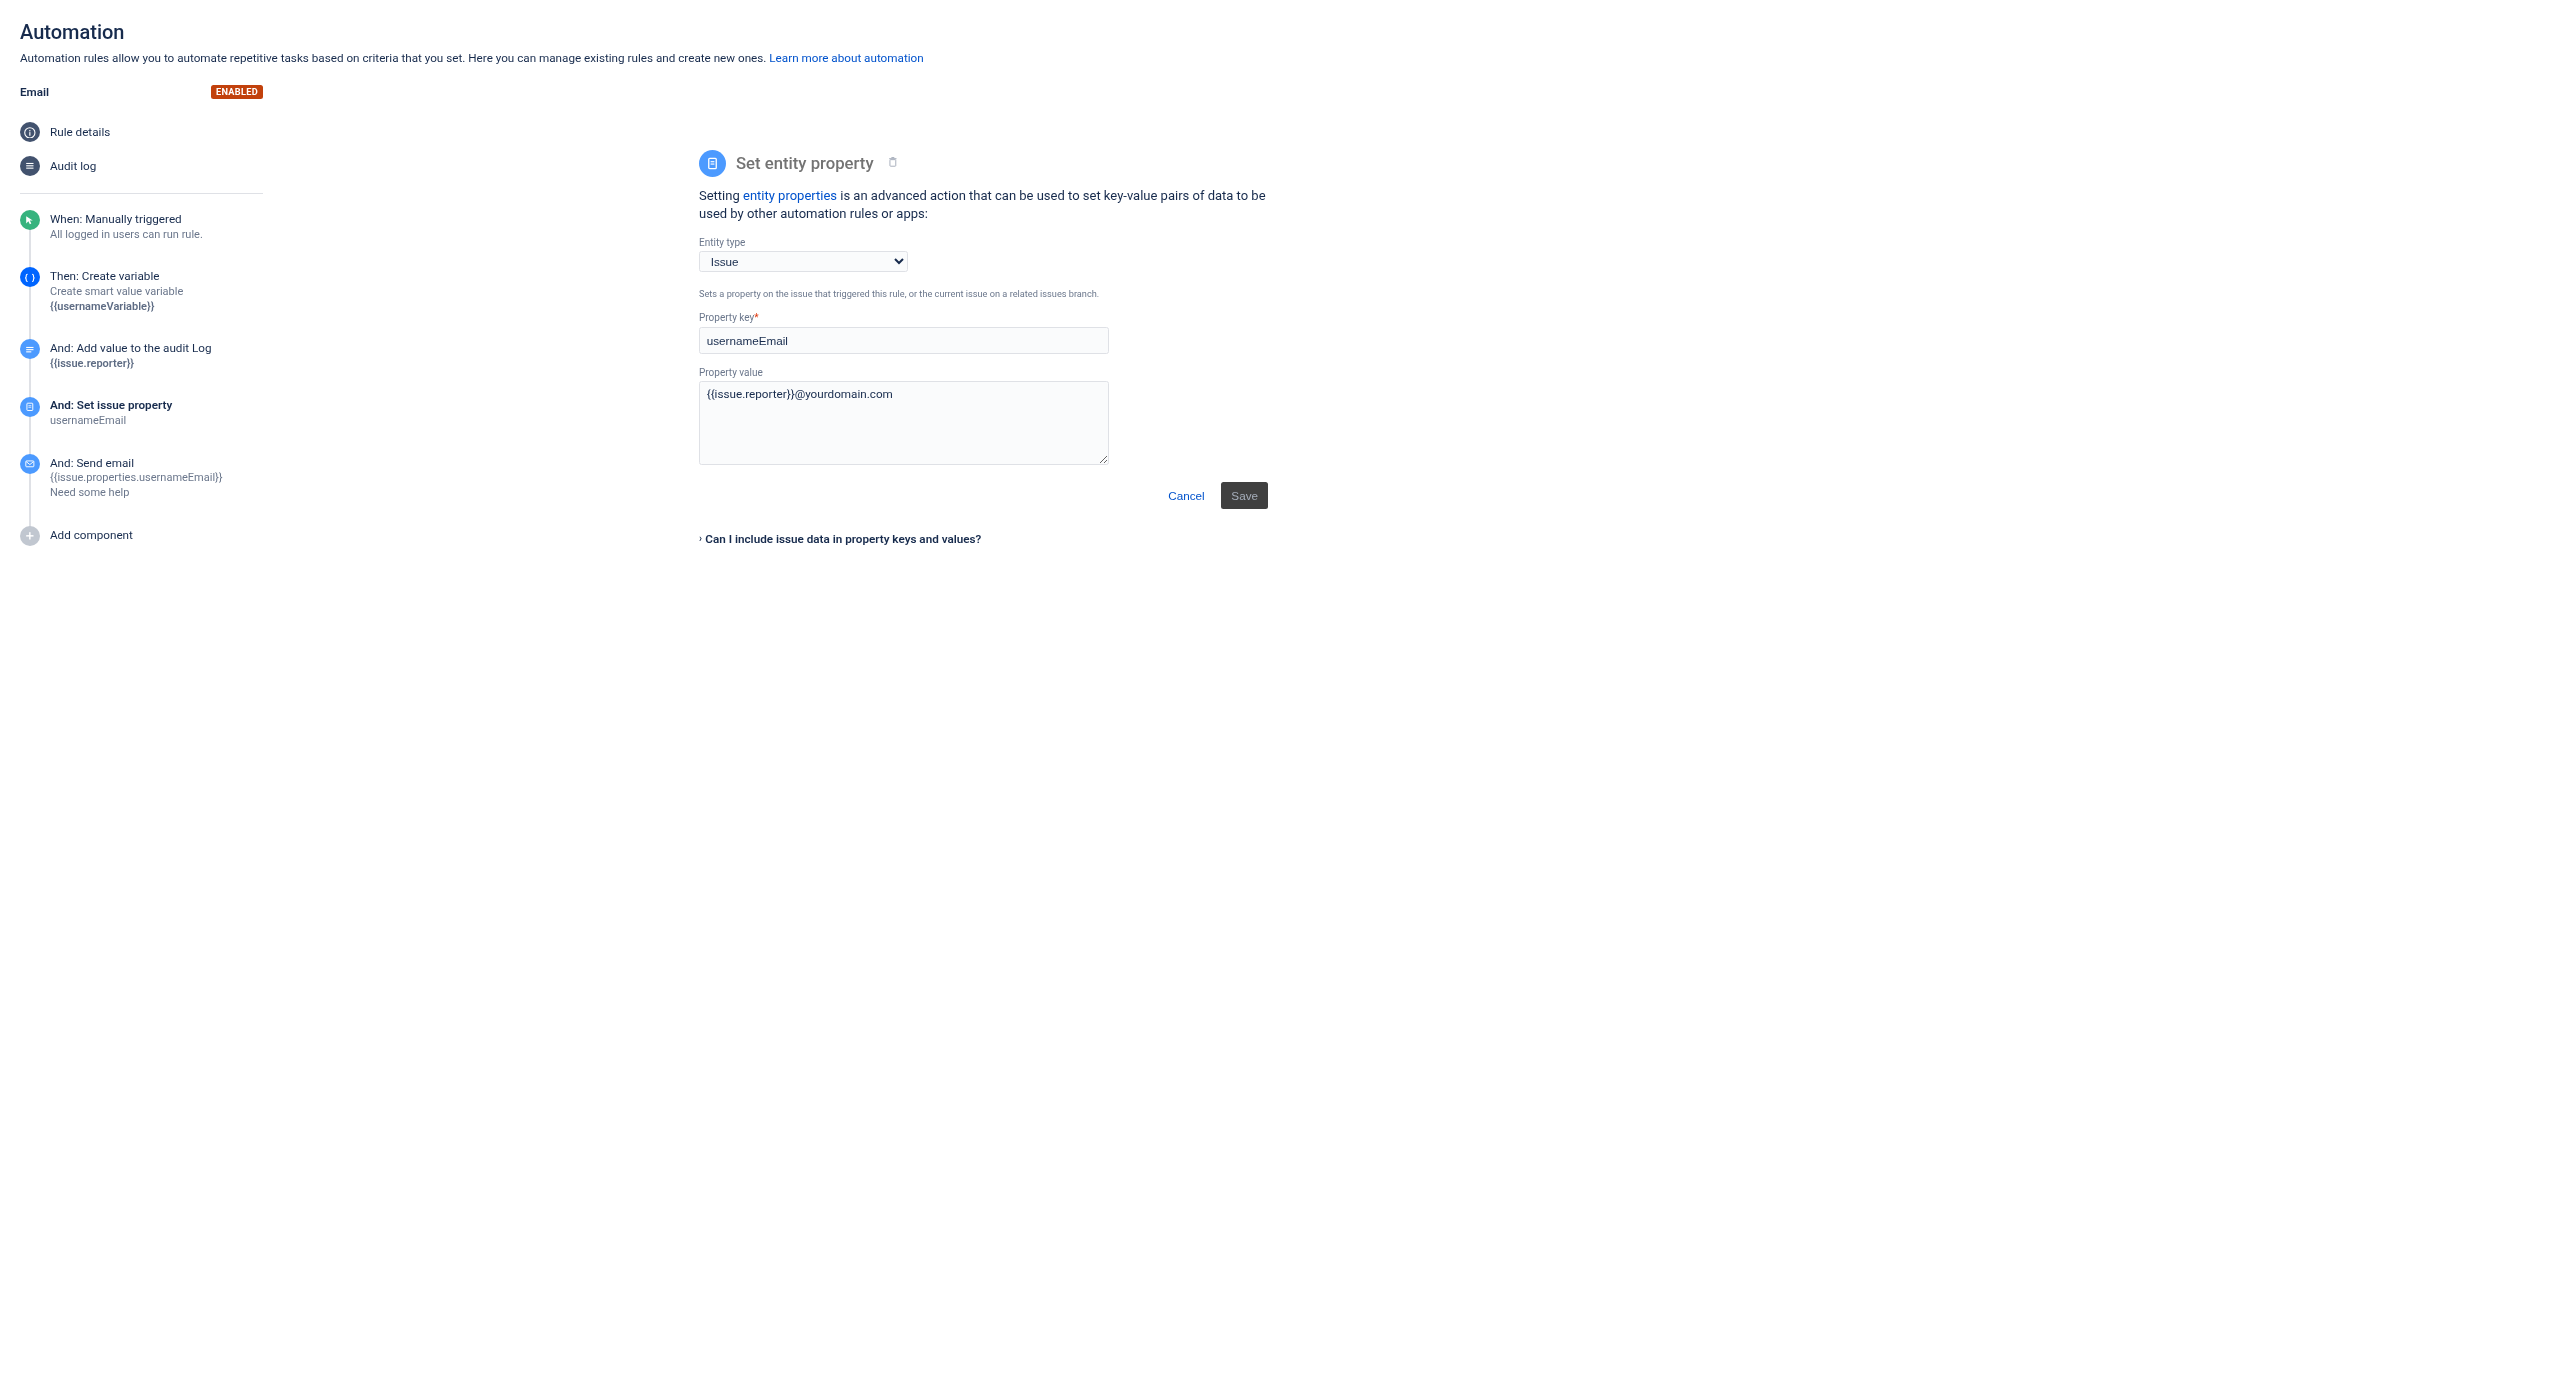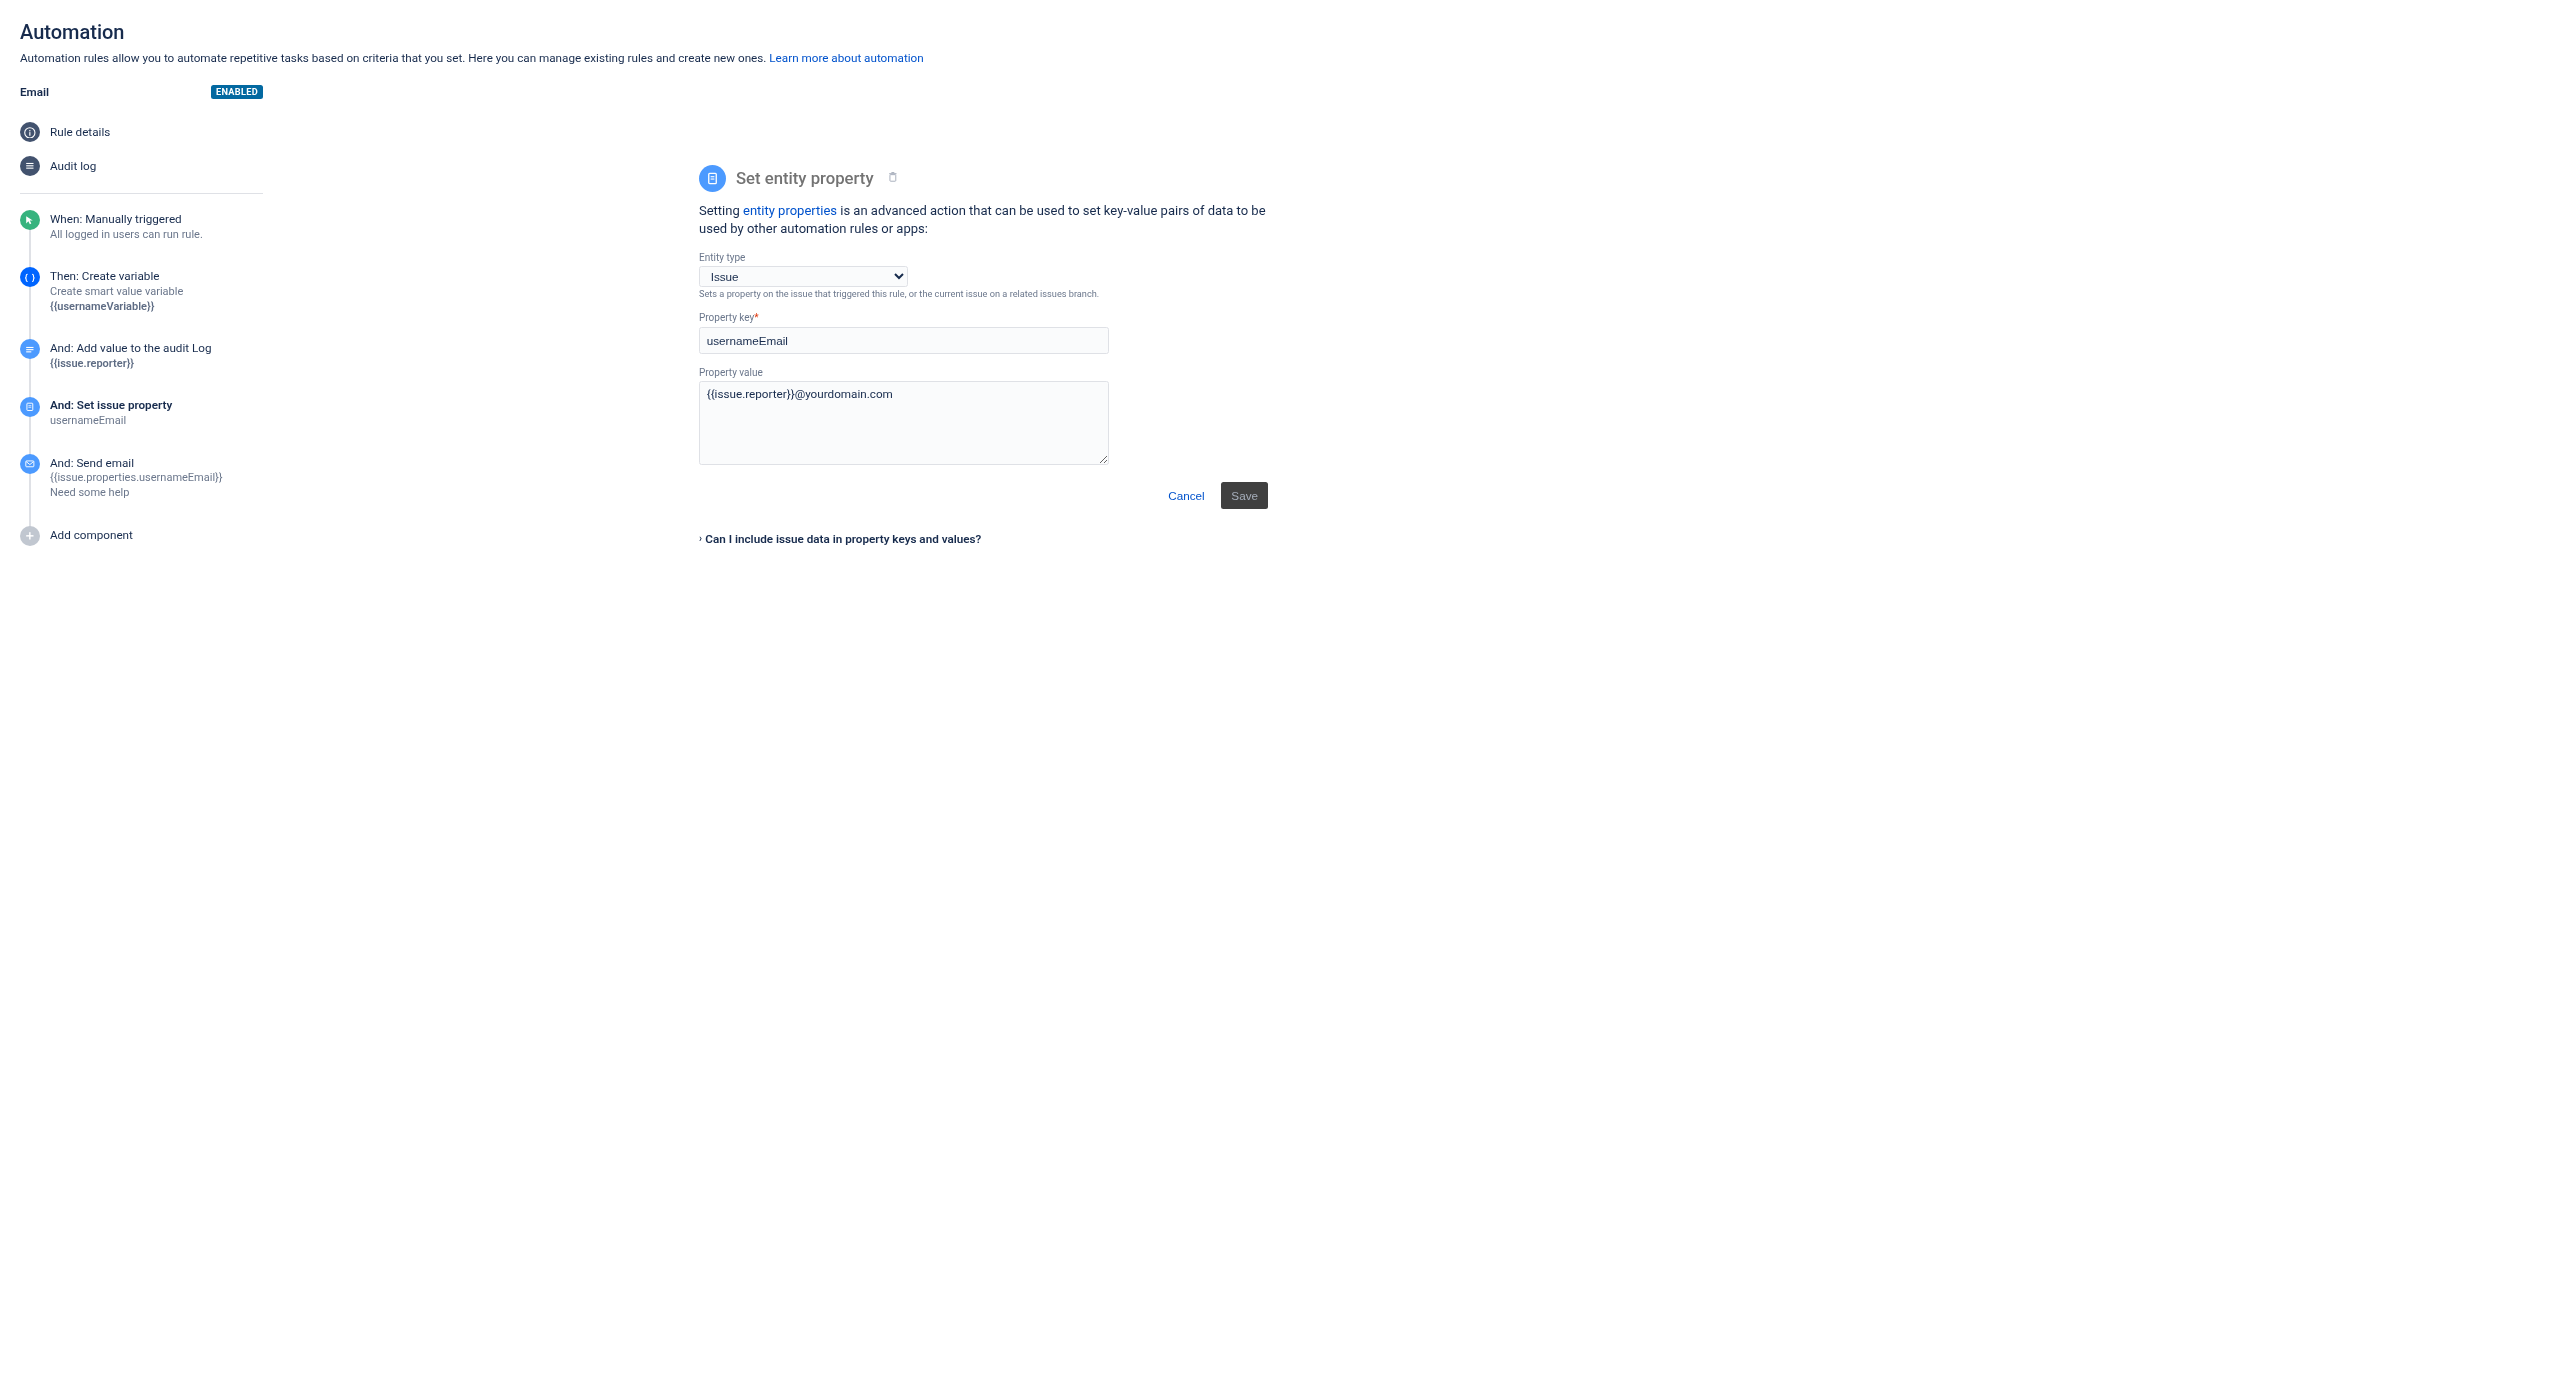--- a/index.html
+++ b/index.html
@@ -15,21 +15,21 @@
   .page-desc { font-size: 11.7px; color: #172B4D; margin-bottom: 20px; }
   .page-desc a { color: #0052CC; text-decoration: none; }
 
   .columns { display: flex; gap: 33px; align-items: flex-end; }
   .left-col { width: 243px; flex-shrink: 0; }
   .mid-col { flex: 1; min-width: 0; }
   .right-col { width: 569px; flex-shrink: 0; }
 
   .rule-header { display: flex; align-items: center; justify-content: space-between; margin-bottom: 16.7px; }
   .rule-name { font-weight: 600; font-size: 11.7px; }
-  .badge-enabled { background: #0369a1; color: #fff; font-size: 9.2px; font-weight: 700; padding: 1.7px 5px; border-radius: 2.5px; letter-spacing: 0.3px; }
+  .badge-enabled { background: #c2410c; color: #fff; font-size: 9.2px; font-weight: 700; padding: 1.7px 5px; border-radius: 2.5px; letter-spacing: 0.3px; }
 
   .nav-item { display: flex; align-items: center; gap: 10px; padding: 6.7px 0; cursor: pointer; }
   .nav-icon { width: 20px; height: 20px; border-radius: 50%; background: #42526E; display:flex; align-items:center; justify-content:center; flex-shrink:0; }
   .nav-icon svg { width: 11.7px; height: 11.7px; fill: #fff; }
   .nav-label { font-size: 11.7px; color: #172B4D; }
   .nav-divider { border: none; border-top: 0.8px solid #DFE1E6; margin: 10px 0 16.7px; }
 
   .chain { position: relative; }
   .chain-line { position: absolute; left: 9.2px; top: 10px; bottom: 10px; width: 1.7px; background: #DFE1E6; z-index: 0; }
   .step { display: flex; gap: 10px; padding: 0 0 25px 0; position: relative; cursor: pointer; }
@@ -53,21 +53,21 @@
   .panel-title { font-size:16.7px; font-weight:500; color:#737373; }
   .trash-icon { color:#A5ADBA; cursor:pointer; margin-left:3.3px; }
   .trash-icon svg { width:11.7px; height:11.7px; fill:#A5ADBA; }
 
   .panel-desc { font-size:13px; color:#172B4D; margin-bottom:13.4px; line-height:1.4; }
   .panel-desc a { color:#0052CC; text-decoration:none; }
 
   .field { margin-bottom:13.4px; }
   .field-label { font-size:10px; color:#6B778C; margin-bottom:3.3px; display:block; }
   .field-label .req { color:#DE350B; }
-  .field-help { font-size:9.2px; color:#6B778C; margin-top:1px; }
+  .field-help { font-size:9.2px; color:#6B778C; margin-top:16px; }
   select.input { width:209px; height:21px; border:0.8px solid #DFE1E6; border-radius:2.5px; background:#FAFBFC; padding:0 6.7px; font-size:11.7px; color:#172B4D; }
   input.input { width:410px; height:27px; border:0.8px solid #DFE1E6; border-radius:2.5px; background:#FAFBFC; padding:0 6.7px; font-size:11.7px; color:#172B4D; }
   textarea.input { width:410px; height:84px; border:0.8px solid #DFE1E6; border-radius:2.5px; background:#FAFBFC; padding:5px 6.7px; font-size:11.7px; color:#172B4D; resize:both; font-family:inherit; }
 
   .actions { display:flex; justify-content:flex-end; gap:6.7px; margin-top:3px; }
   .btn { height:27px; padding:0 10px; border:none; border-radius:2.5px; font-size:11.7px; cursor:pointer; background:transparent; }
   .btn-cancel { color:#0052CC; }
   .btn-save { background:#404040; color:#A5ADBA; cursor:not-allowed; }
 
   .faq { margin-top:23.4px; font-size:11.7px; font-weight:600; color:#172B4D; cursor:pointer; display:flex; align-items:center; gap:3.3px; }

